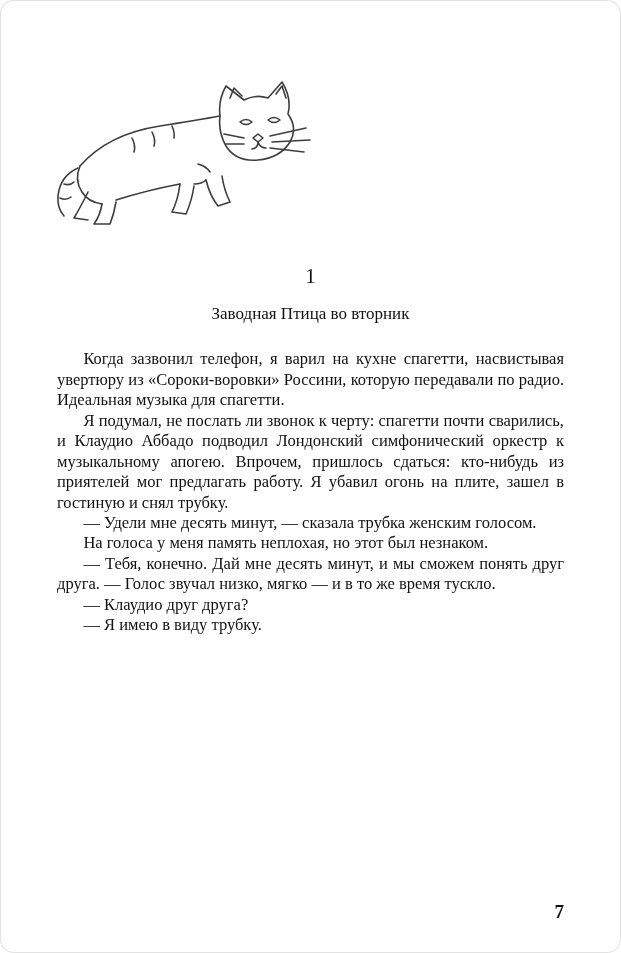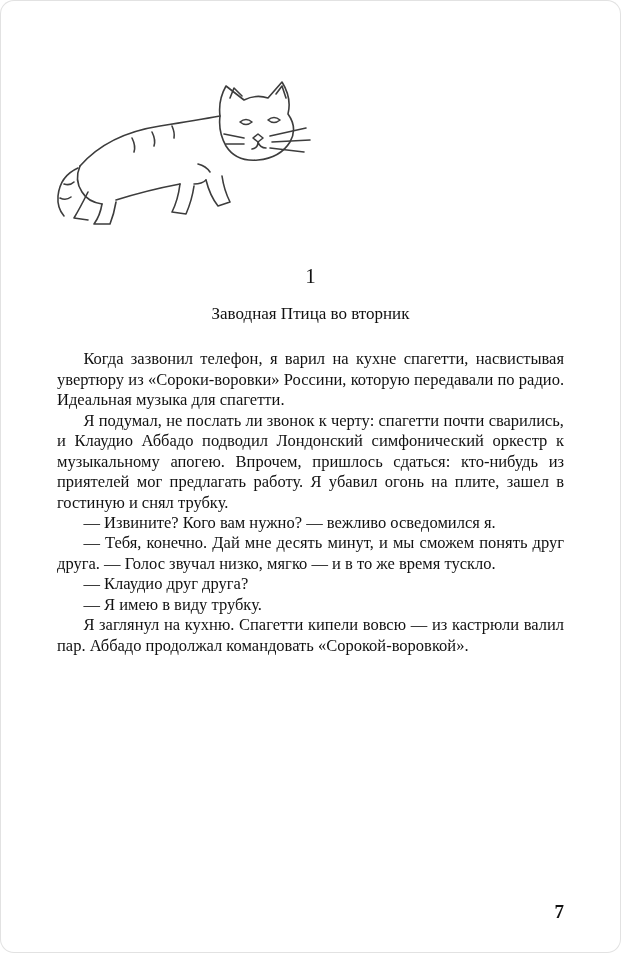--- a/index.html
+++ b/index.html
@@ -107,22 +107,22 @@
 
   <div class="chapter-number">1</div>
 
   <div class="chapter-title">
     <div>Заводная Птица во вторник</div>
   </div>
 
   <div class="body-text">
     <p>Когда зазвонил телефон, я варил на кухне спагетти, насвистывая увертюру из «Сороки-воровки» Россини, которую передавали по радио. Идеальная музыка для спагетти.</p>
     <p>Я подумал, не послать ли звонок к черту: спагетти почти сварились, и Клаудио Аббадо подводил Лондонский симфонический оркестр к музыкальному апогею. Впрочем, пришлось сдаться: кто-нибудь из приятелей мог предлагать работу. Я убавил огонь на плите, зашел в гостиную и снял трубку.</p>
-    <p>— Извините? Кого вам нужно? — вежливо осведомился я.</p>
+    <p>— Удели мне десять минут, — сказала трубка женским голосом.</p>
+    <p>На голоса у меня память неплохая, но этот был незнаком.</p>
     <p>— Тебя, конечно. Дай мне десять минут, и мы сможем понять друг друга. — Голос звучал низко, мягко — и в то же время тускло.</p>
     <p>— Клаудио друг друга?</p>
     <p>— Я имею в виду трубку.</p>
-    <p>Я заглянул на кухню. Спагетти кипели вовсю — из кастрюли валил пар. Аббадо продолжал командовать «Сорокой-воровкой».</p>
   </div>
 
   <div class="page-number">7</div>
 
 </div>
 
 </body></html>

